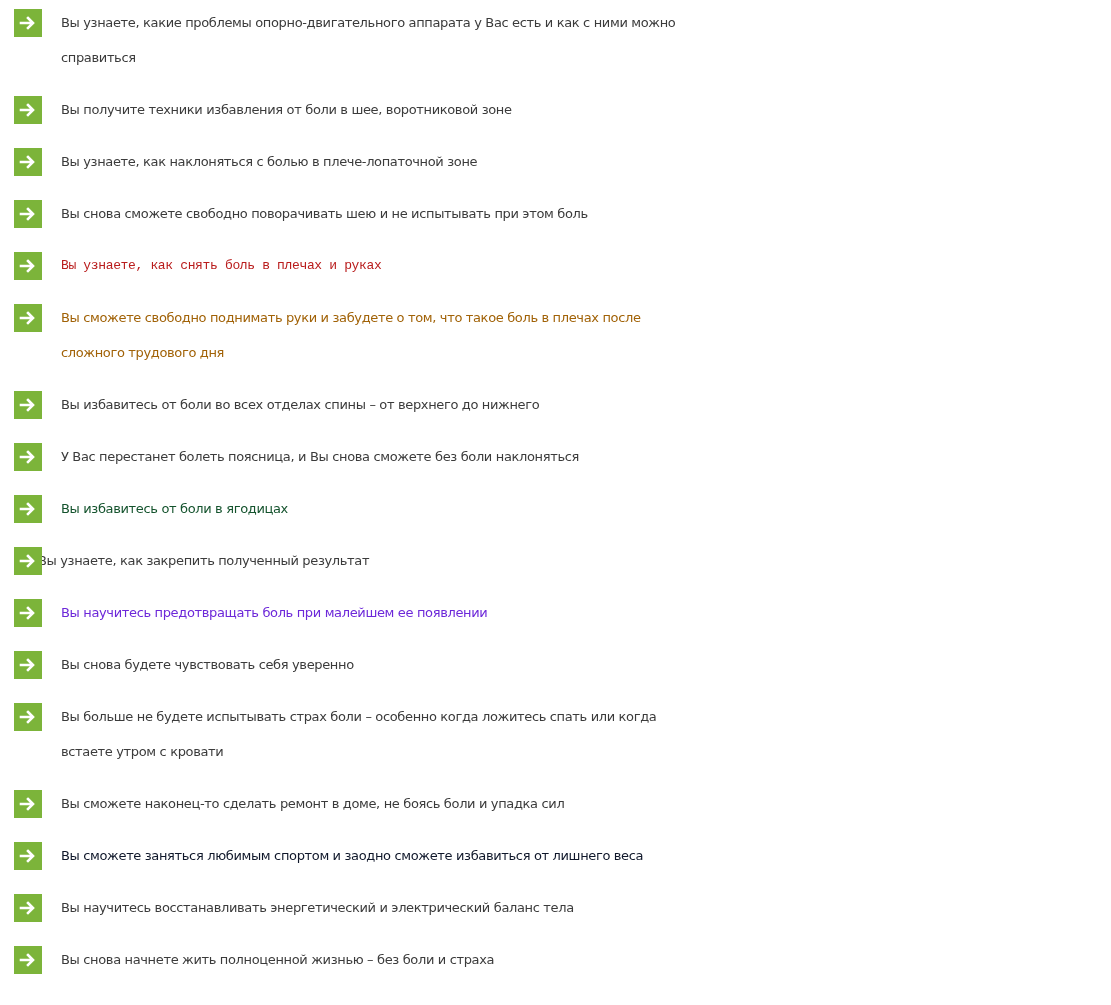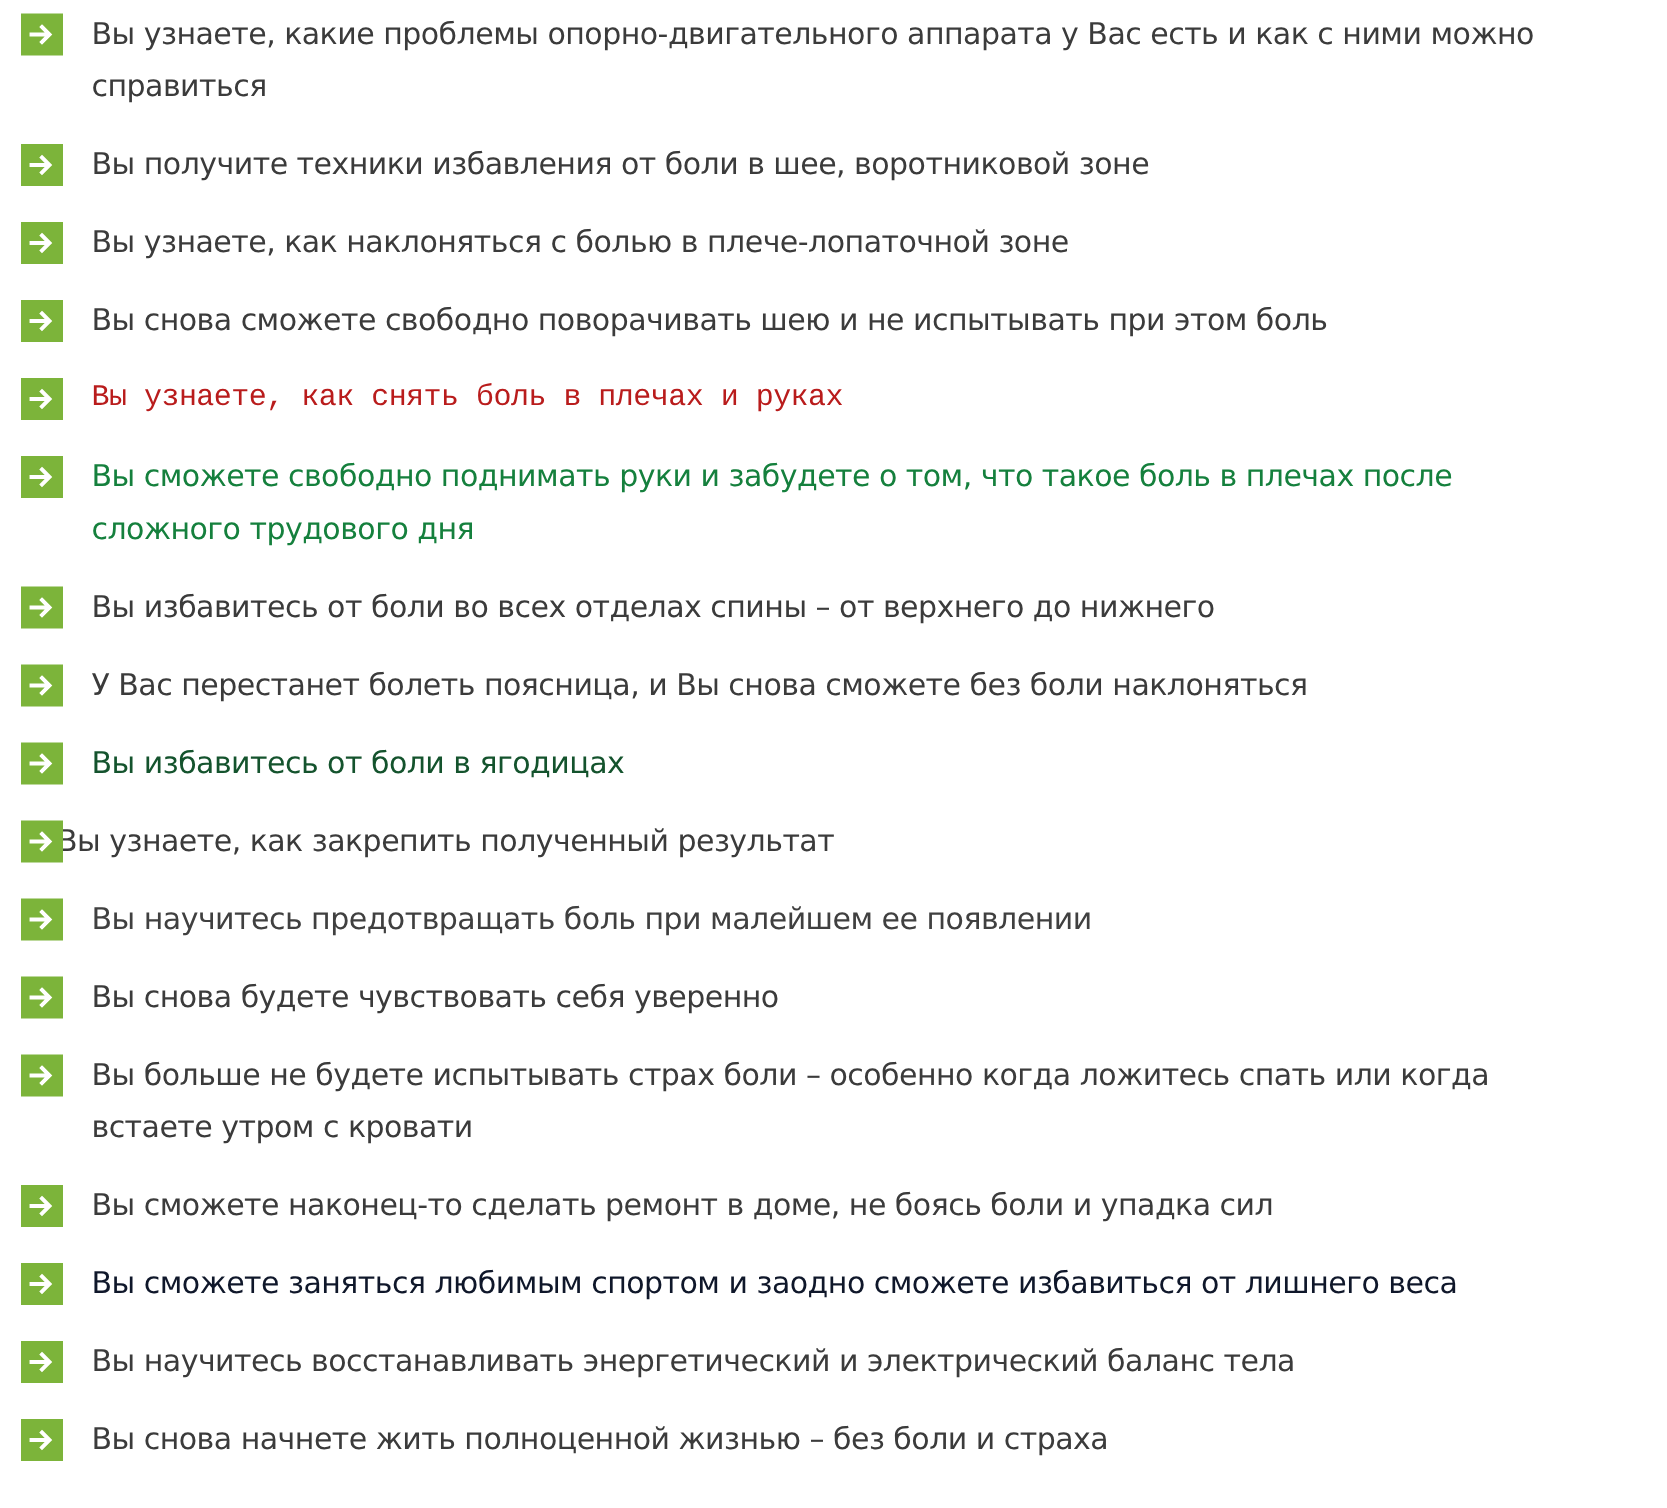--- a/index.html
+++ b/index.html
@@ -16,21 +16,21 @@
     .benefit-list {
       list-style: none;
       margin: 0;
       padding: 5px 0 0 0;
     }
     .benefit-item {
       position: relative;
       padding-left: 61px;
       margin: 0 0 17px 0;
       color: #3b3b3b;
-      font-size: 20px;
+      font-size: 13px;
       line-height: 35px;
       letter-spacing: -0.35px;
       white-space: nowrap;
     }
     .benefit-icon {
       position: absolute;
       left: 14px;
       top: 4px;
       width: 28px;
       height: 28px;
@@ -86,21 +86,21 @@
     <span class="benefit-line">Вы снова сможете свободно поворачивать шею и не испытывать при этом боль</span>
   </li>
   <li class="benefit-item" style="color: #b91c1c; font-family: Liberation Mono, monospace;">
     <span class="benefit-icon" style="background: rgb(124, 180, 58);">
         <svg viewBox="0 0 18 18">
           <path d="M2 9 H13 M9 4 L14 9 L9 14" stroke="#fff" stroke-width="2.6" fill="none" stroke-linecap="square"></path>
         </svg>
       </span>
     <span class="benefit-line">Вы узнаете, как снять боль в плечах и руках</span>
   </li>
-  <li class="benefit-item" style="color: #15803d;">
+  <li class="benefit-item" style="color: #a16207;">
     <span class="benefit-icon" style="background: rgb(124, 180, 58);">
         <svg viewBox="0 0 18 18">
           <path d="M2 9 H13 M9 4 L14 9 L9 14" stroke="#fff" stroke-width="2.6" fill="none" stroke-linecap="square"></path>
         </svg>
       </span>
     <span class="benefit-line">Вы сможете свободно поднимать руки и забудете о том, что такое боль в плечах после</span>
     <span class="benefit-line">сложного трудового дня</span>
   </li>
   <li class="benefit-item" style="color: rgb(59, 59, 59);">
     <span class="benefit-icon" style="background: rgb(124, 180, 58);">
@@ -127,21 +127,21 @@
     <span class="benefit-line">Вы избавитесь от боли в ягодицах</span>
   </li>
   <li class="benefit-item" style="color: rgb(59, 59, 59); padding-left: 38px;">
     <span class="benefit-icon" style="background: rgb(124, 180, 58);">
         <svg viewBox="0 0 18 18">
           <path d="M2 9 H13 M9 4 L14 9 L9 14" stroke="#fff" stroke-width="2.6" fill="none" stroke-linecap="square"></path>
         </svg>
       </span>
     <span class="benefit-line">Вы узнаете, как закрепить полученный результат</span>
   </li>
-  <li class="benefit-item" style="color: #404040;">
+  <li class="benefit-item" style="color: #6d28d9;">
     <span class="benefit-icon" style="background: rgb(124, 180, 58);">
         <svg viewBox="0 0 18 18">
           <path d="M2 9 H13 M9 4 L14 9 L9 14" stroke="#fff" stroke-width="2.6" fill="none" stroke-linecap="square"></path>
         </svg>
       </span>
     <span class="benefit-line">Вы научитесь предотвращать боль при малейшем ее появлении</span>
   </li>
   <li class="benefit-item" style="color: rgb(59, 59, 59);">
     <span class="benefit-icon" style="background: rgb(124, 180, 58);">
         <svg viewBox="0 0 18 18">

